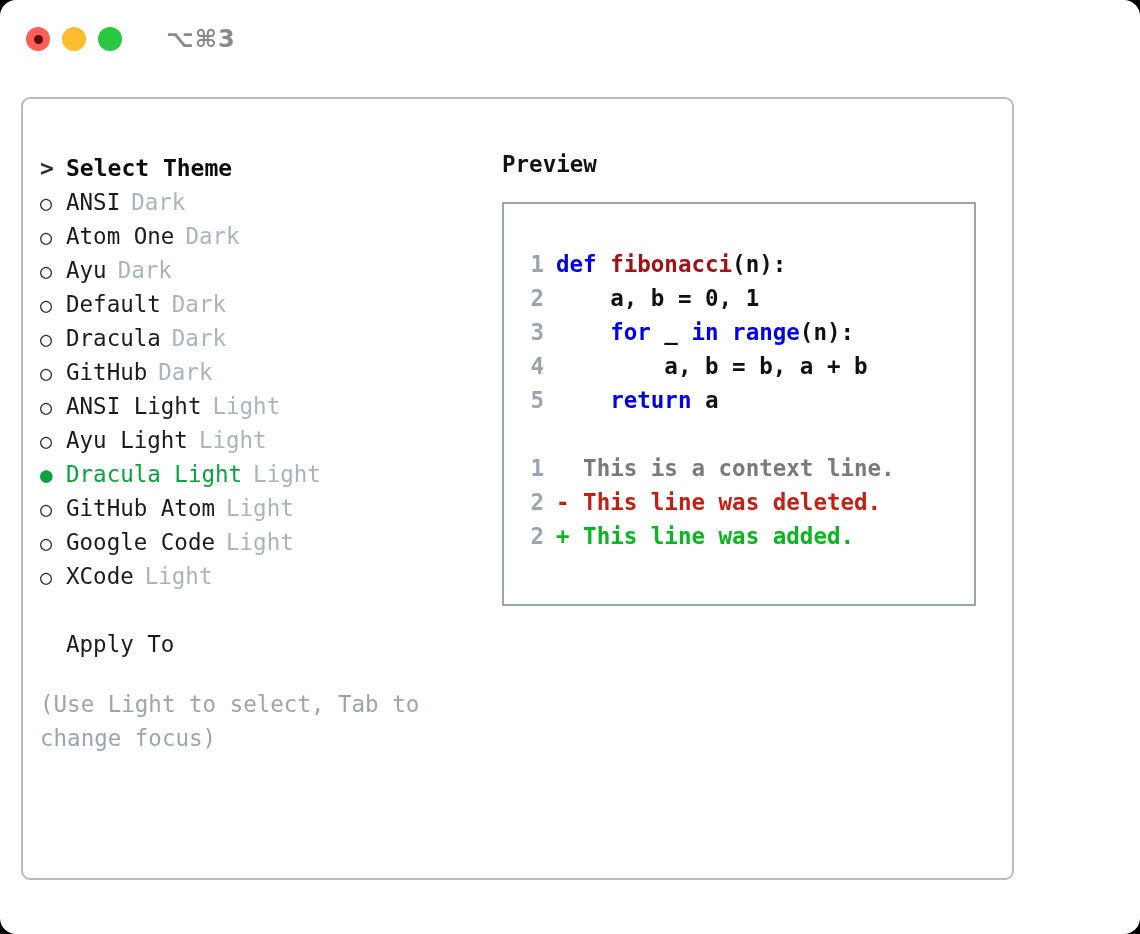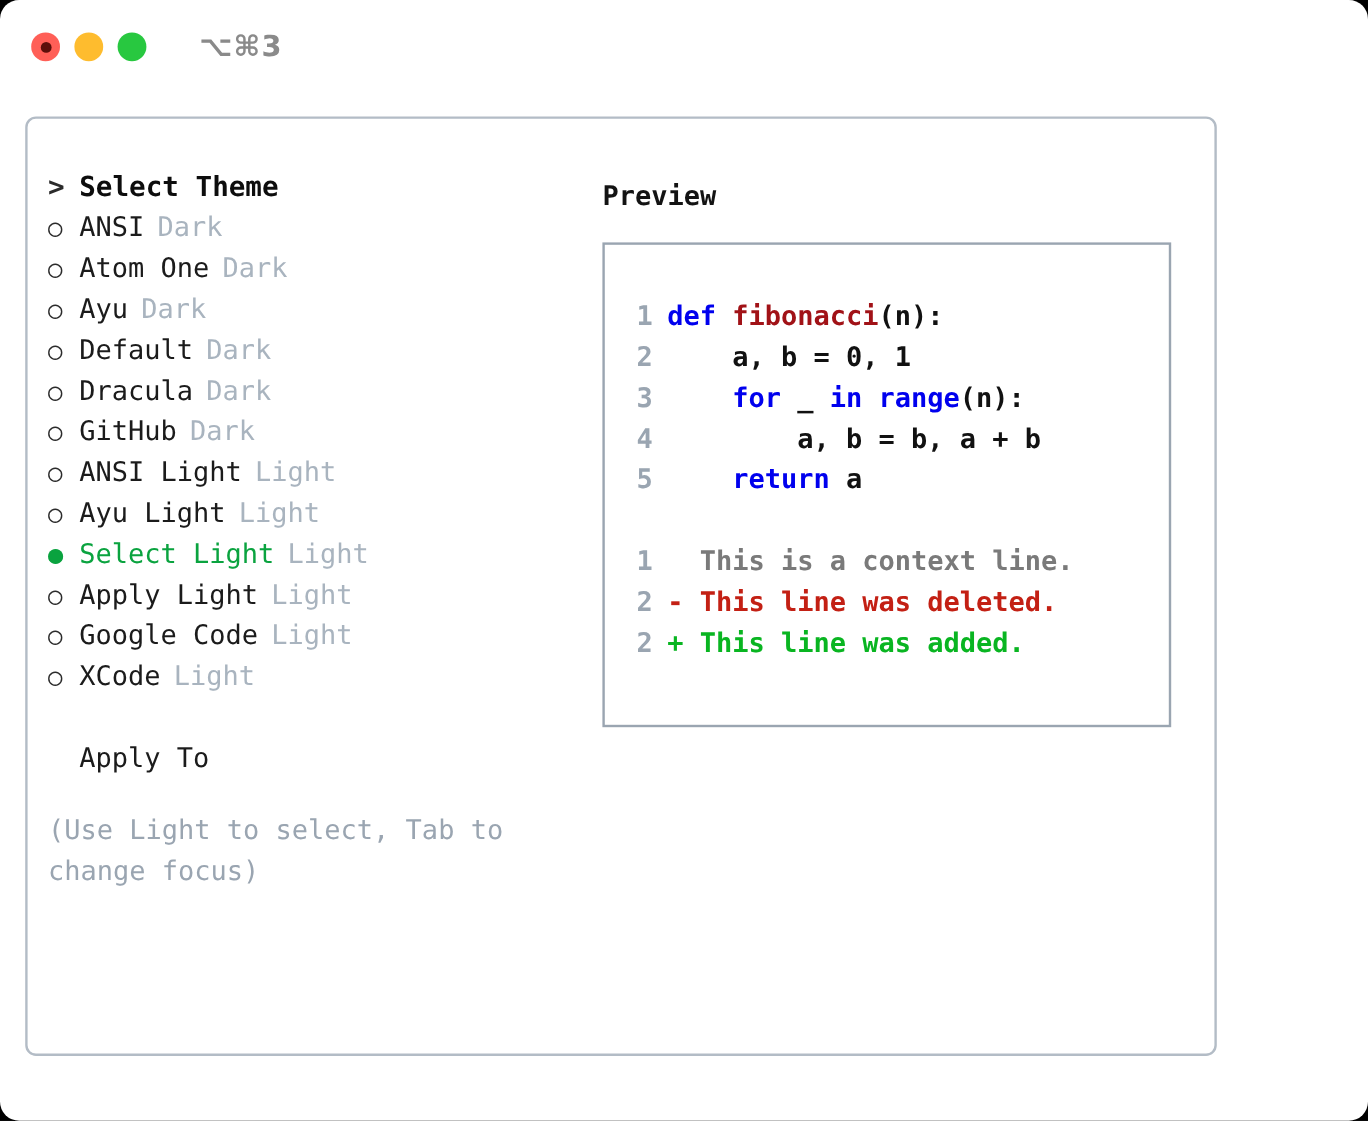--- a/index.html
+++ b/index.html
@@ -93,21 +93,21 @@
     left: 0;
     top: 0;
     right: 0;
     bottom: 0;
   }
 
   
   .left-col {
     position: absolute;
     left: 17px;
-    top: 40px;
+    top: 52px;
     width: 450px;
   }
 
   .row {
     height: 34px;
     line-height: 34px;
     font-size: 22.5px;
     white-space: nowrap;
     color: #1b1b1b;
   }
@@ -218,22 +218,22 @@
 
         <div id="theme-list">
             <div class="row"><span class="marker">○</span><span class="label">ANSI</span><span class="badge">Dark</span></div>
             <div class="row"><span class="marker">○</span><span class="label">Atom One</span><span class="badge">Dark</span></div>
             <div class="row"><span class="marker">○</span><span class="label">Ayu</span><span class="badge">Dark</span></div>
             <div class="row"><span class="marker">○</span><span class="label">Default</span><span class="badge">Dark</span></div>
             <div class="row"><span class="marker">○</span><span class="label">Dracula</span><span class="badge">Dark</span></div>
             <div class="row"><span class="marker">○</span><span class="label">GitHub</span><span class="badge">Dark</span></div>
             <div class="row"><span class="marker">○</span><span class="label">ANSI Light</span><span class="badge">Light</span></div>
             <div class="row"><span class="marker">○</span><span class="label">Ayu Light</span><span class="badge">Light</span></div>
-            <div class="row"><span class="marker sel">●</span><span class="label green">Select Light</span><span class="badge">Light</span></div>
-            <div class="row"><span class="marker">○</span><span class="label">Apply Light</span><span class="badge">Light</span></div>
+            <div class="row"><span class="marker sel">●</span><span class="label green">Dracula Light</span><span class="badge">Light</span></div>
+            <div class="row"><span class="marker">○</span><span class="label">GitHub Atom</span><span class="badge">Light</span></div>
             <div class="row"><span class="marker">○</span><span class="label">Google Code</span><span class="badge">Light</span></div>
             <div class="row"><span class="marker">○</span><span class="label">XCode</span><span class="badge">Light</span></div>
           </div>
 
         <div class="row spacer"></div>
 
         <div class="row">
           <span class="marker"></span><span>Apply To</span>
         </div>
 

